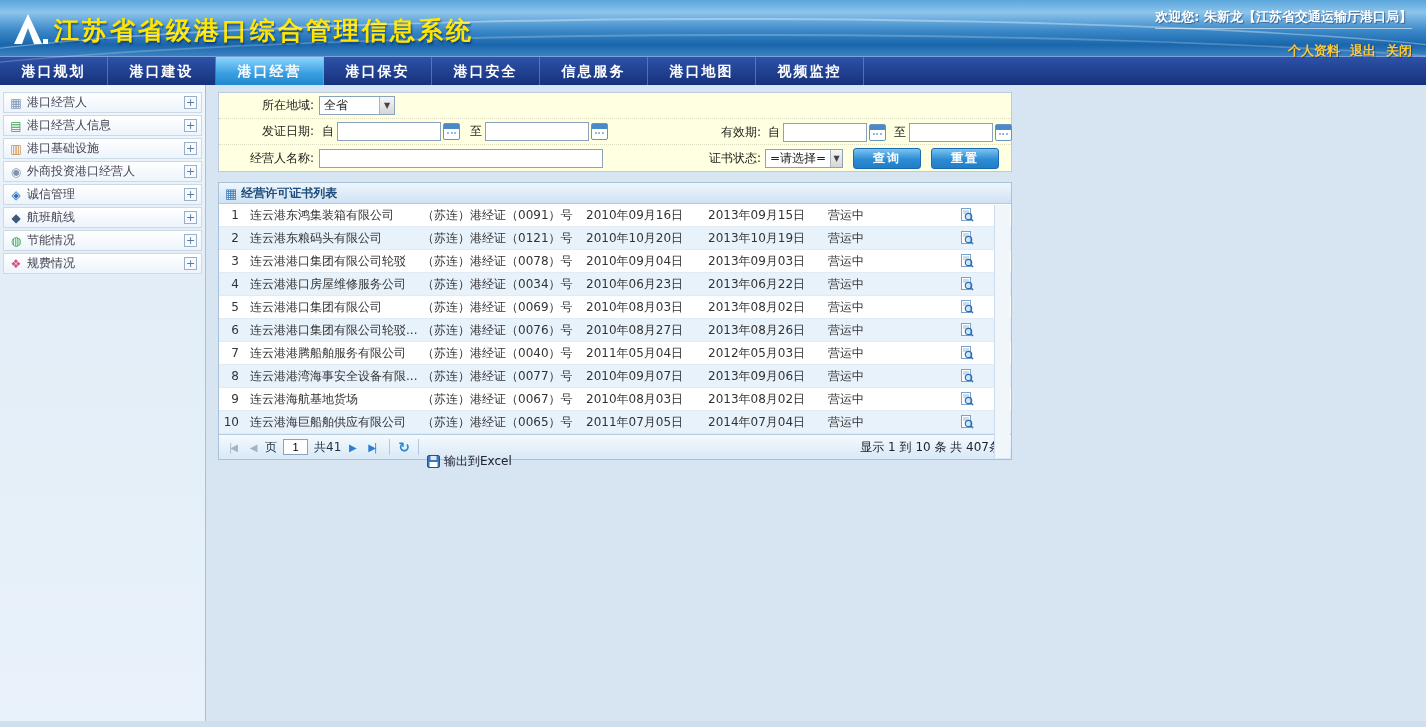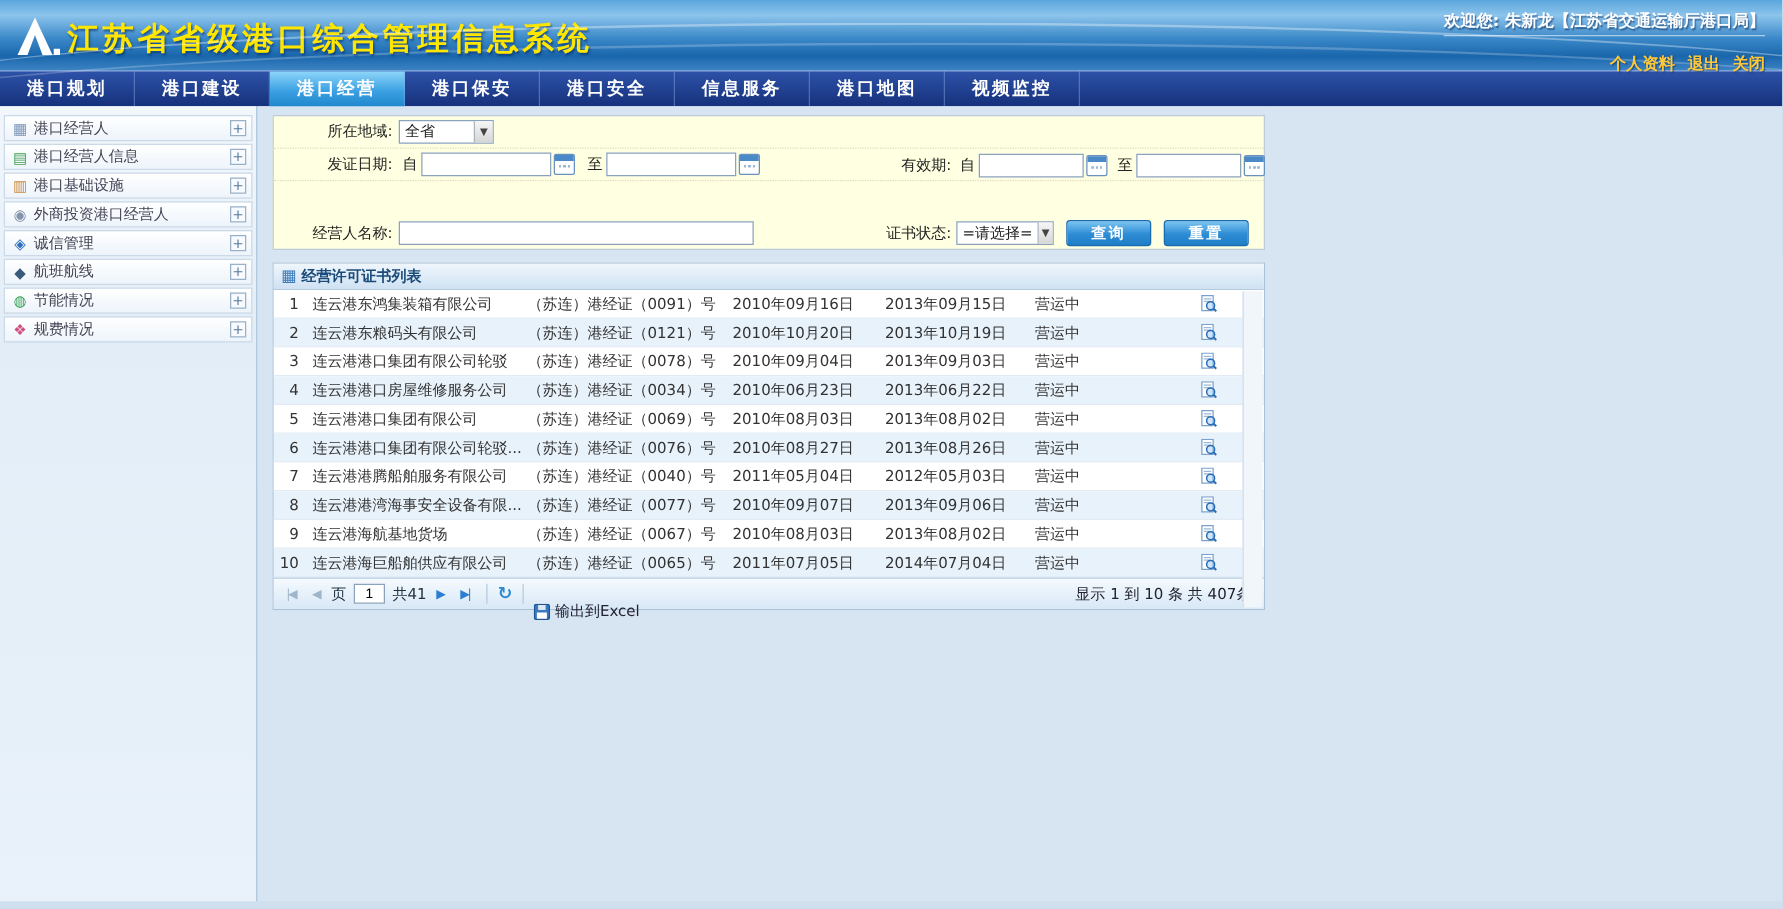--- a/index.html
+++ b/index.html
@@ -48,21 +48,21 @@
   .fee-icon::before { content:"❖"; color:#d05080; }
   .sb-label { color:#445; font-size:12px; white-space:nowrap; }
   .sb-plus { margin-left:auto; width:13px; height:13px; border:1px solid #9ab0c6; background:#f7fbff;
     color:#5a7a9a; font-size:11px; line-height:11px; text-align:center; cursor:pointer; }
 
   .main { flex:1; background:#d7e4f2; padding:7px 0 0 12px; position:relative; }
 
   
   .search-box { width:794px; background:#ffffe1; border:1px solid #bccadb; }
   .f-row { height:26px; display:flex; align-items:center; position:relative; border-bottom:1px dotted #dddcc0; }
-  .f-row:last-child { border-bottom:none;margin-top:28px; }
+  .f-row:last-child { border-bottom:none; }
   .f-label { width:100px; text-align:right; padding-right:5px; color:#222; white-space:nowrap; }
   .mini-label { margin:0 3px; color:#222; }
   .sel { height:19px; background:#fff; border:1px solid #8aa2ba; display:flex; align-items:center; cursor:pointer; }
   .sel .sel-txt { padding:0 4px; flex:1; color:#222; white-space:nowrap; }
   .sel .sel-arrow { width:15px; height:17px; background:linear-gradient(180deg,#f6f6f6,#d6d6d6);
     border-left:1px solid #aab4be; font-size:8px; color:#444; display:flex; align-items:center; justify-content:center; }
   .txt { height:19px; border:1px solid #8aa2ba; background:#fff; font-size:12px; padding:0 3px;
     font-family:inherit; }
   .cal-btn { width:17px; height:17px; margin-left:2px; border:1px solid #6a92c0; cursor:pointer;
     background:linear-gradient(180deg,#4a8ac8 0 5px,#ffffff 5px); border-radius:2px; position:relative; }

